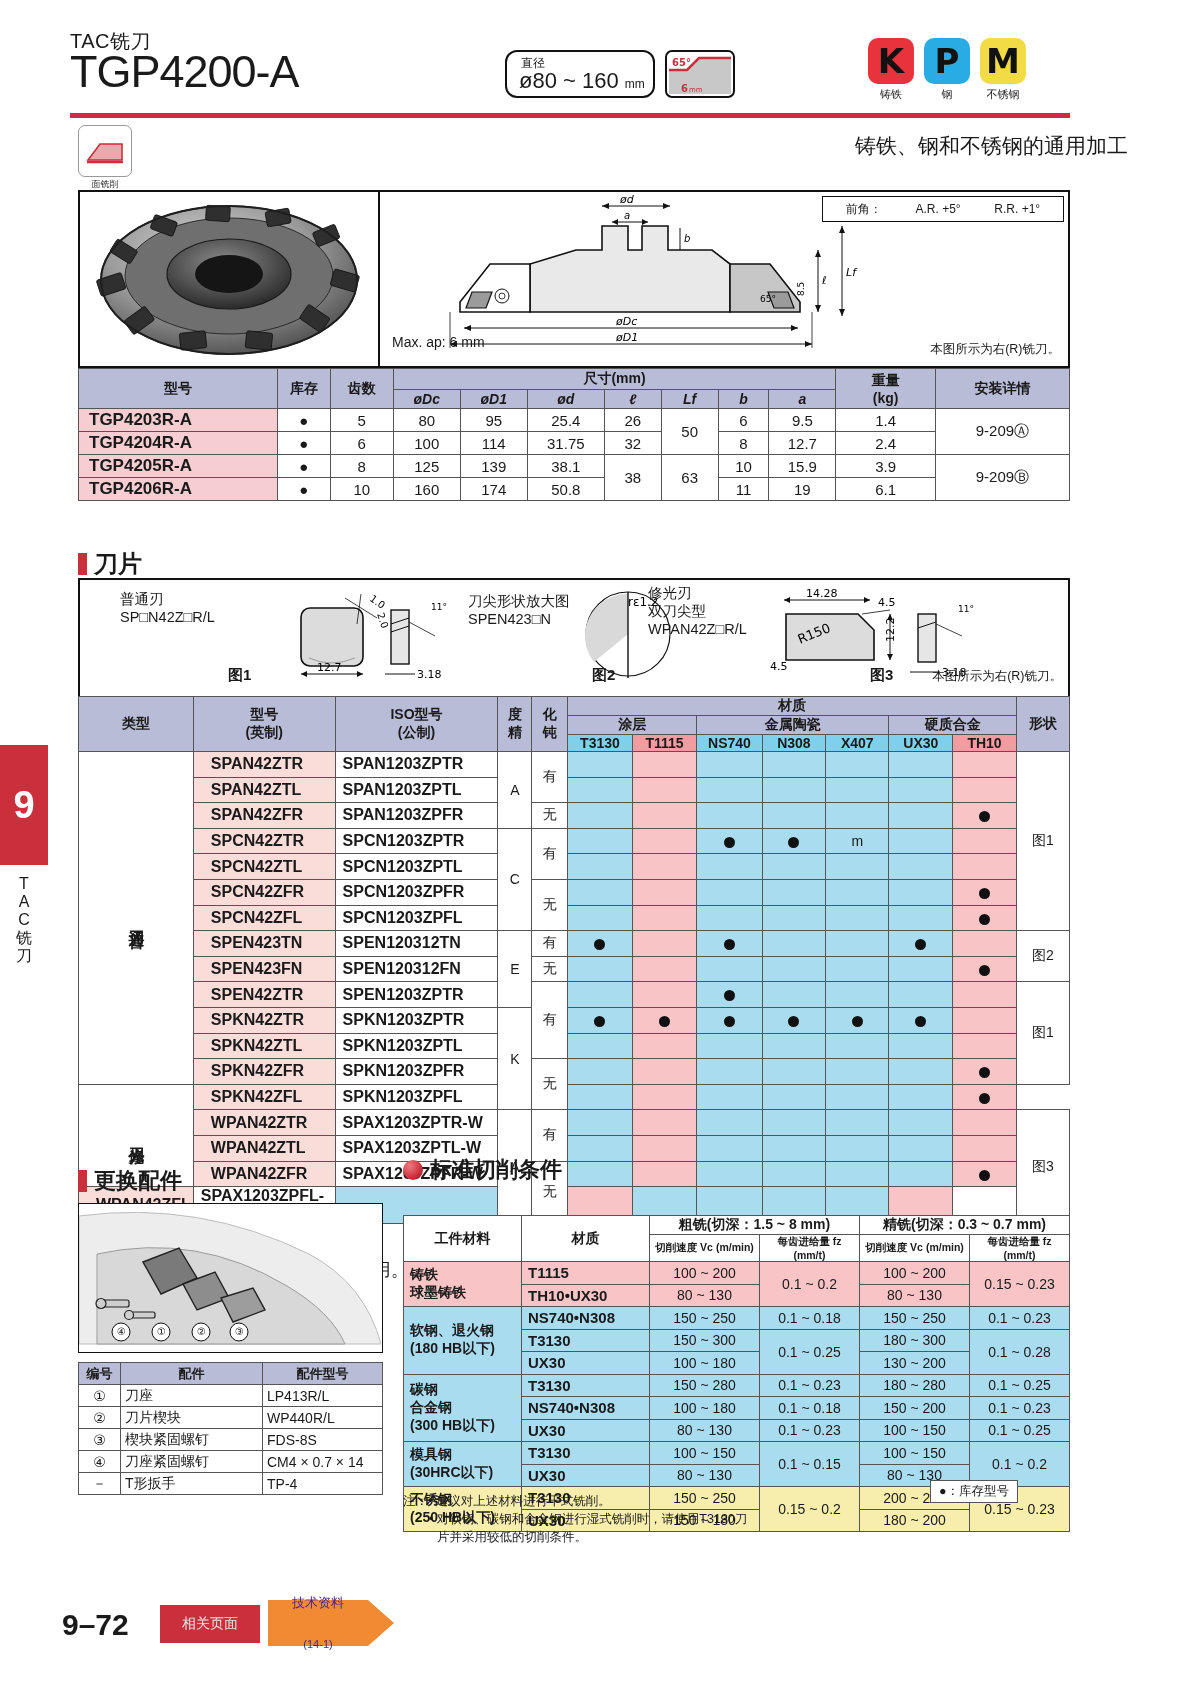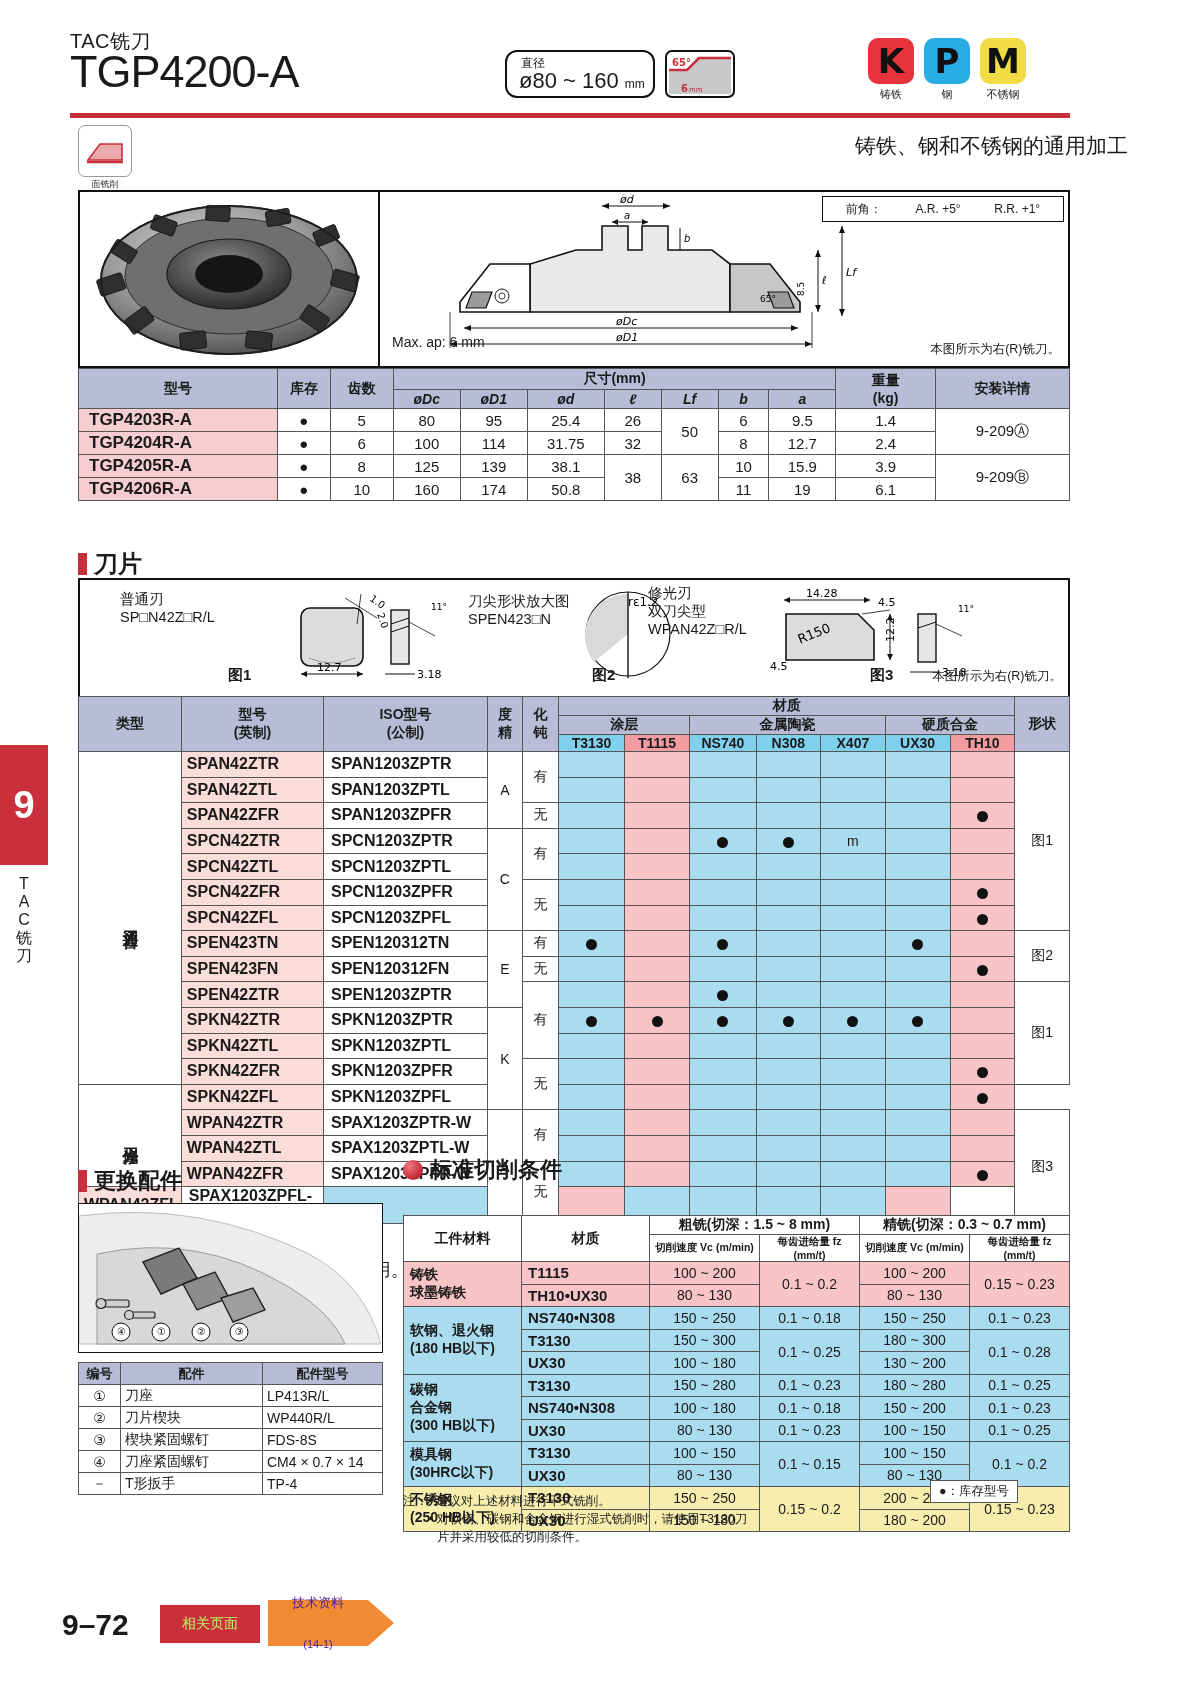--- a/index.html
+++ b/index.html
@@ -82,21 +82,21 @@
   .ip-txt { position:absolute; font-size:14.5px; line-height:1.25; }
   .ip-lab { position:absolute; font-size:15px; font-weight:bold; }
   .ip-note{ position:absolute; font-size:12.5px; }
 
   
   .t2 { position:absolute; left:78px; top:696px; width:992px; font-size:14px; }
   .t2 th, .t2 td { border:1px solid #555; text-align:center; padding:0 2px; }
   .t2 thead th { background:#b9bcd6; font-weight:bold; }
   .t2 td { height:25.6px; }
   .t2 .type { background:#fff; font-weight:bold; font-size:16px; writing-mode:vertical-rl; }
-  .t2 .inch { background:#fadcd9; font-weight:bold; text-align:left; padding-left:5px; font-size:16px; }
+  .t2 .inch { background:#fadcd9; font-weight:bold; text-align:left; padding-left:17px; font-size:16px; }
   .t2 .iso  { background:#fff; font-weight:bold; text-align:left; padding-left:7px; font-size:16px; }
   .t2 .blue { background:#aadcf0; }
   .t2 .pink { background:#f9c4c6; }
   .t2 .hdr-blue { background:#7fd0ec; }
   .t2 .hdr-pink { background:#f29ba0; }
   .t2 .wh { background:#fff; }
   .dot { display:inline-block; width:11px; height:11px; border-radius:50%; background:#111; vertical-align:middle; }
 
   .t2note { position:absolute; left:80px; top:1210px; font-size:18px;margin-top:48px; }
 
@@ -124,21 +124,21 @@
   .t4note { position:absolute; left:403px; top:1492px; font-size:12.5px; line-height:1.45; }
   .legend { position:absolute; left:930px; top:1480px; border:1px solid #555; padding:2px 8px; font-size:12.5px; background:#fff; }
 
   
   .sidetab { position:absolute; left:0; top:745px; width:48px; height:120px; background:#c9303c;
              color:#fff; display:flex; align-items:center; justify-content:center; font-size:38px; font-weight:bold; }
   .sidetab-txt { position:absolute; left:0; top:875px; width:48px; text-align:center; font-size:16px; line-height:1.12; }
 
   
   .pgno { position:absolute; left:62px; top:1608px; font-size:30px; font-weight:bold; }
-  .btn-red { position:absolute; left:160px; top:1605px; width:100px; height:38px; background:#c9303c; color:#bef264;
+  .btn-red { position:absolute; left:160px; top:1605px; width:100px; height:38px; background:#c9303c; color:#e5e5e5;
              display:flex; align-items:center; justify-content:center; font-size:14px; }
   .btn-or { position:absolute; left:268px; top:1600px; width:100px; height:46px; background:#f08a33; color:#4c1d95;
             display:flex; flex-direction:column; align-items:center; justify-content:center; font-size:13px; line-height:1.2; }
   .btn-or small { font-size:11px;margin-top:28px; }
   .arrow-r { position:absolute; left:368px; top:1600px; width:0; height:0;
              border-top:23px solid transparent; border-bottom:23px solid transparent; border-left:26px solid #f08a33; }
 </style>
 </head>
 <body>
 

